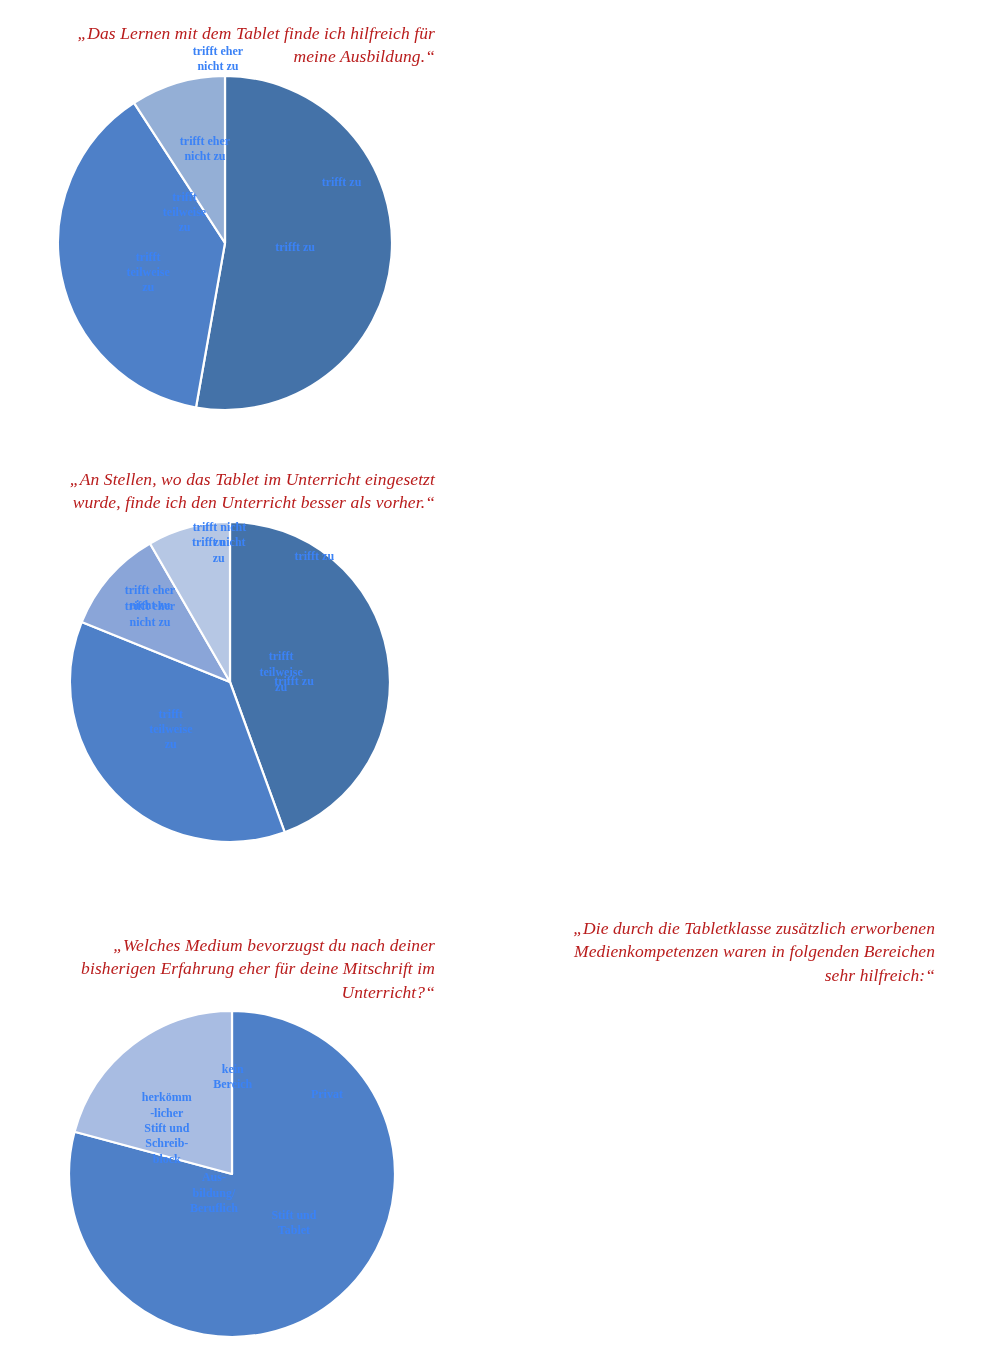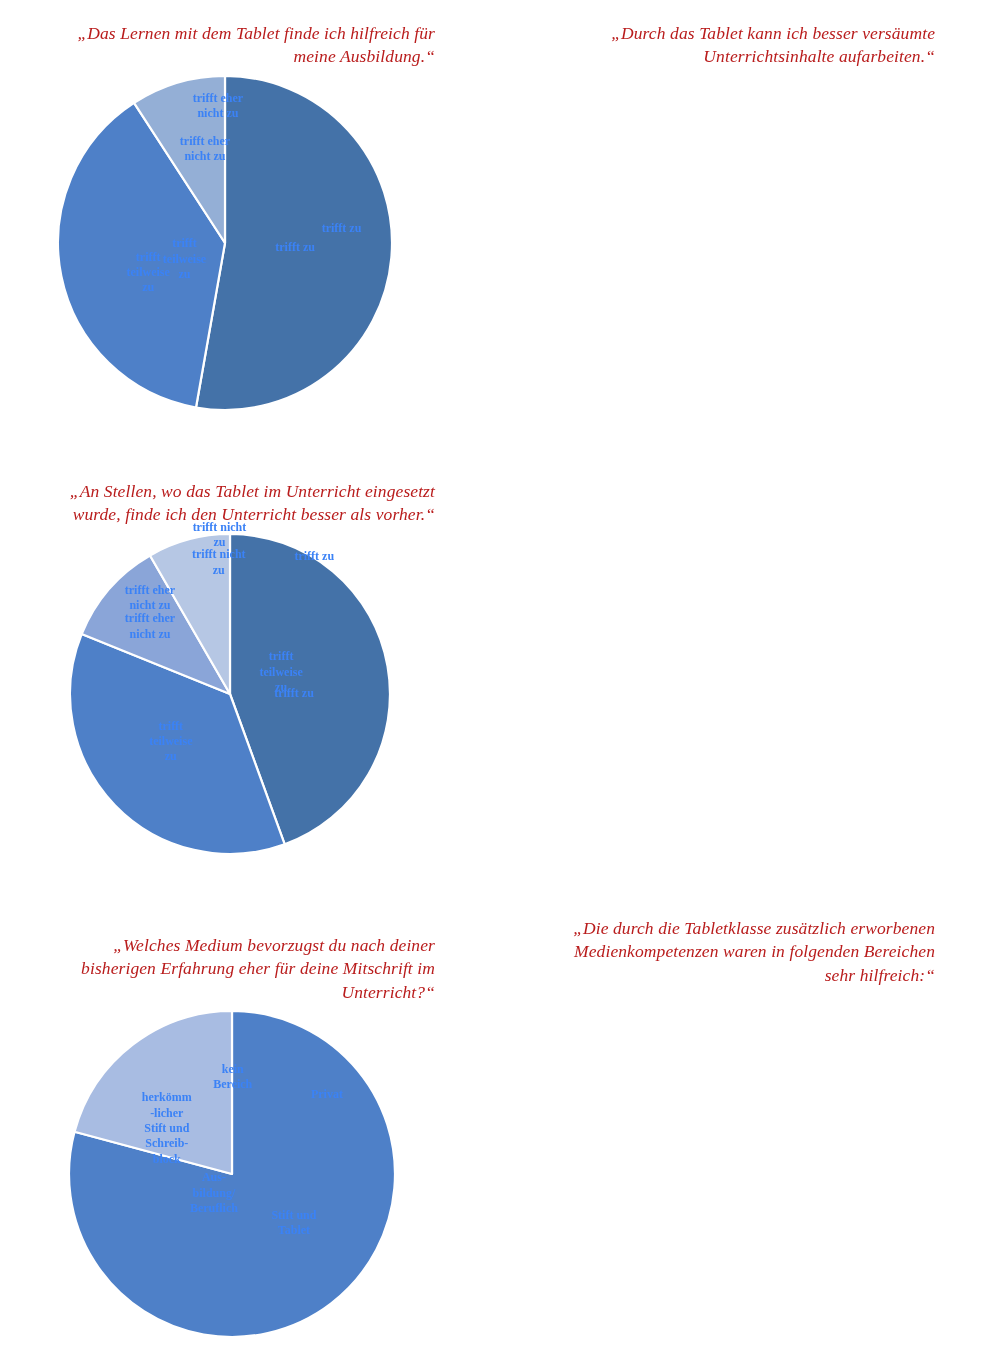--- a/index.html
+++ b/index.html
@@ -69,36 +69,35 @@
         </svg>
         <div class="slice-label" style="left: 295.14px; top: 179.01px;">trifft zu</div>
         <div class="slice-label" style="left: 148.18px; top: 204.06px;">trifft
 teilweise
 zu</div>
         <div class="slice-label" style="left: 204.96px; top: 80.48px;">trifft eher
 nicht zu</div>
       </div>
     </div>
     <div class="chart-cell" style="left: 500px; top: 22px;">
-      <div class="chart-title">„Durch das Tablet kann ich besser versäumte Unterrichtsinhalte aufarbeiten.“</div>
       <div class="pie-wrap">
         <svg width="500" height="348" viewBox="0 0 500 348">
           <path d="M -232.00 174.00 L -232.00 7.00 A 167 167 0 1 1 -252.35 339.76 Z" fill="#4472A8" stroke="#ffffff" stroke-width="2.2" stroke-linejoin="round"></path>
           <path d="M -232.00 174.00 L -252.35 339.76 A 167 167 0 0 1 -266.72 10.65 Z" fill="#4E80C8" stroke="#ffffff" stroke-width="2.2" stroke-linejoin="round"></path>
           <path d="M -232.00 174.00 L -266.72 10.65 A 167 167 0 0 1 -232.00 7.00 Z" fill="#94AFD6" stroke="#ffffff" stroke-width="2.2" stroke-linejoin="round"></path>
         </svg>
         <div class="slice-label" style="left: -158.52px; top: 160.64px;">trifft zu</div>
         <div class="slice-label" style="left: -315.5px; top: 190.7px;">trifft
 teilweise
 zu</div>
         <div class="slice-label" style="left: -282.1px; top: 37.06px;">trifft eher
 nicht zu</div>
       </div>
     </div>
-    <div class="chart-cell" style="left: 0px; top: 480px;">
+    <div class="chart-cell" style="left: 0px; top: 468px;">
       <div class="chart-title">„An Stellen, wo das Tablet im Unterricht eingesetzt wurde, finde ich den Unterricht besser als vorher.“</div>
       <div class="pie-wrap">
         <svg width="500" height="334" viewBox="0 0 500 334">
           <path d="M 230.00 167.00 L 230.00 7.00 A 160 160 0 0 1 284.72 317.35 Z" fill="#4472A8" stroke="#ffffff" stroke-width="2.2" stroke-linejoin="round"></path>
           <path d="M 230.00 167.00 L 284.72 317.35 A 160 160 0 0 1 81.65 107.06 Z" fill="#4E80C8" stroke="#ffffff" stroke-width="2.2" stroke-linejoin="round"></path>
           <path d="M 230.00 167.00 L 81.65 107.06 A 160 160 0 0 1 150.00 28.44 Z" fill="#8AA5D8" stroke="#ffffff" stroke-width="2.2" stroke-linejoin="round"></path>
           <path d="M 230.00 167.00 L 150.00 28.44 A 160 160 0 0 1 230.00 7.00 Z" fill="#B6C7E4" stroke="#ffffff" stroke-width="2.2" stroke-linejoin="round"></path>
         </svg>
         <div class="slice-label" style="left: 294px; top: 167px;">trifft zu</div>
         <div class="slice-label" style="left: 170.8px; top: 215px;">trifft

